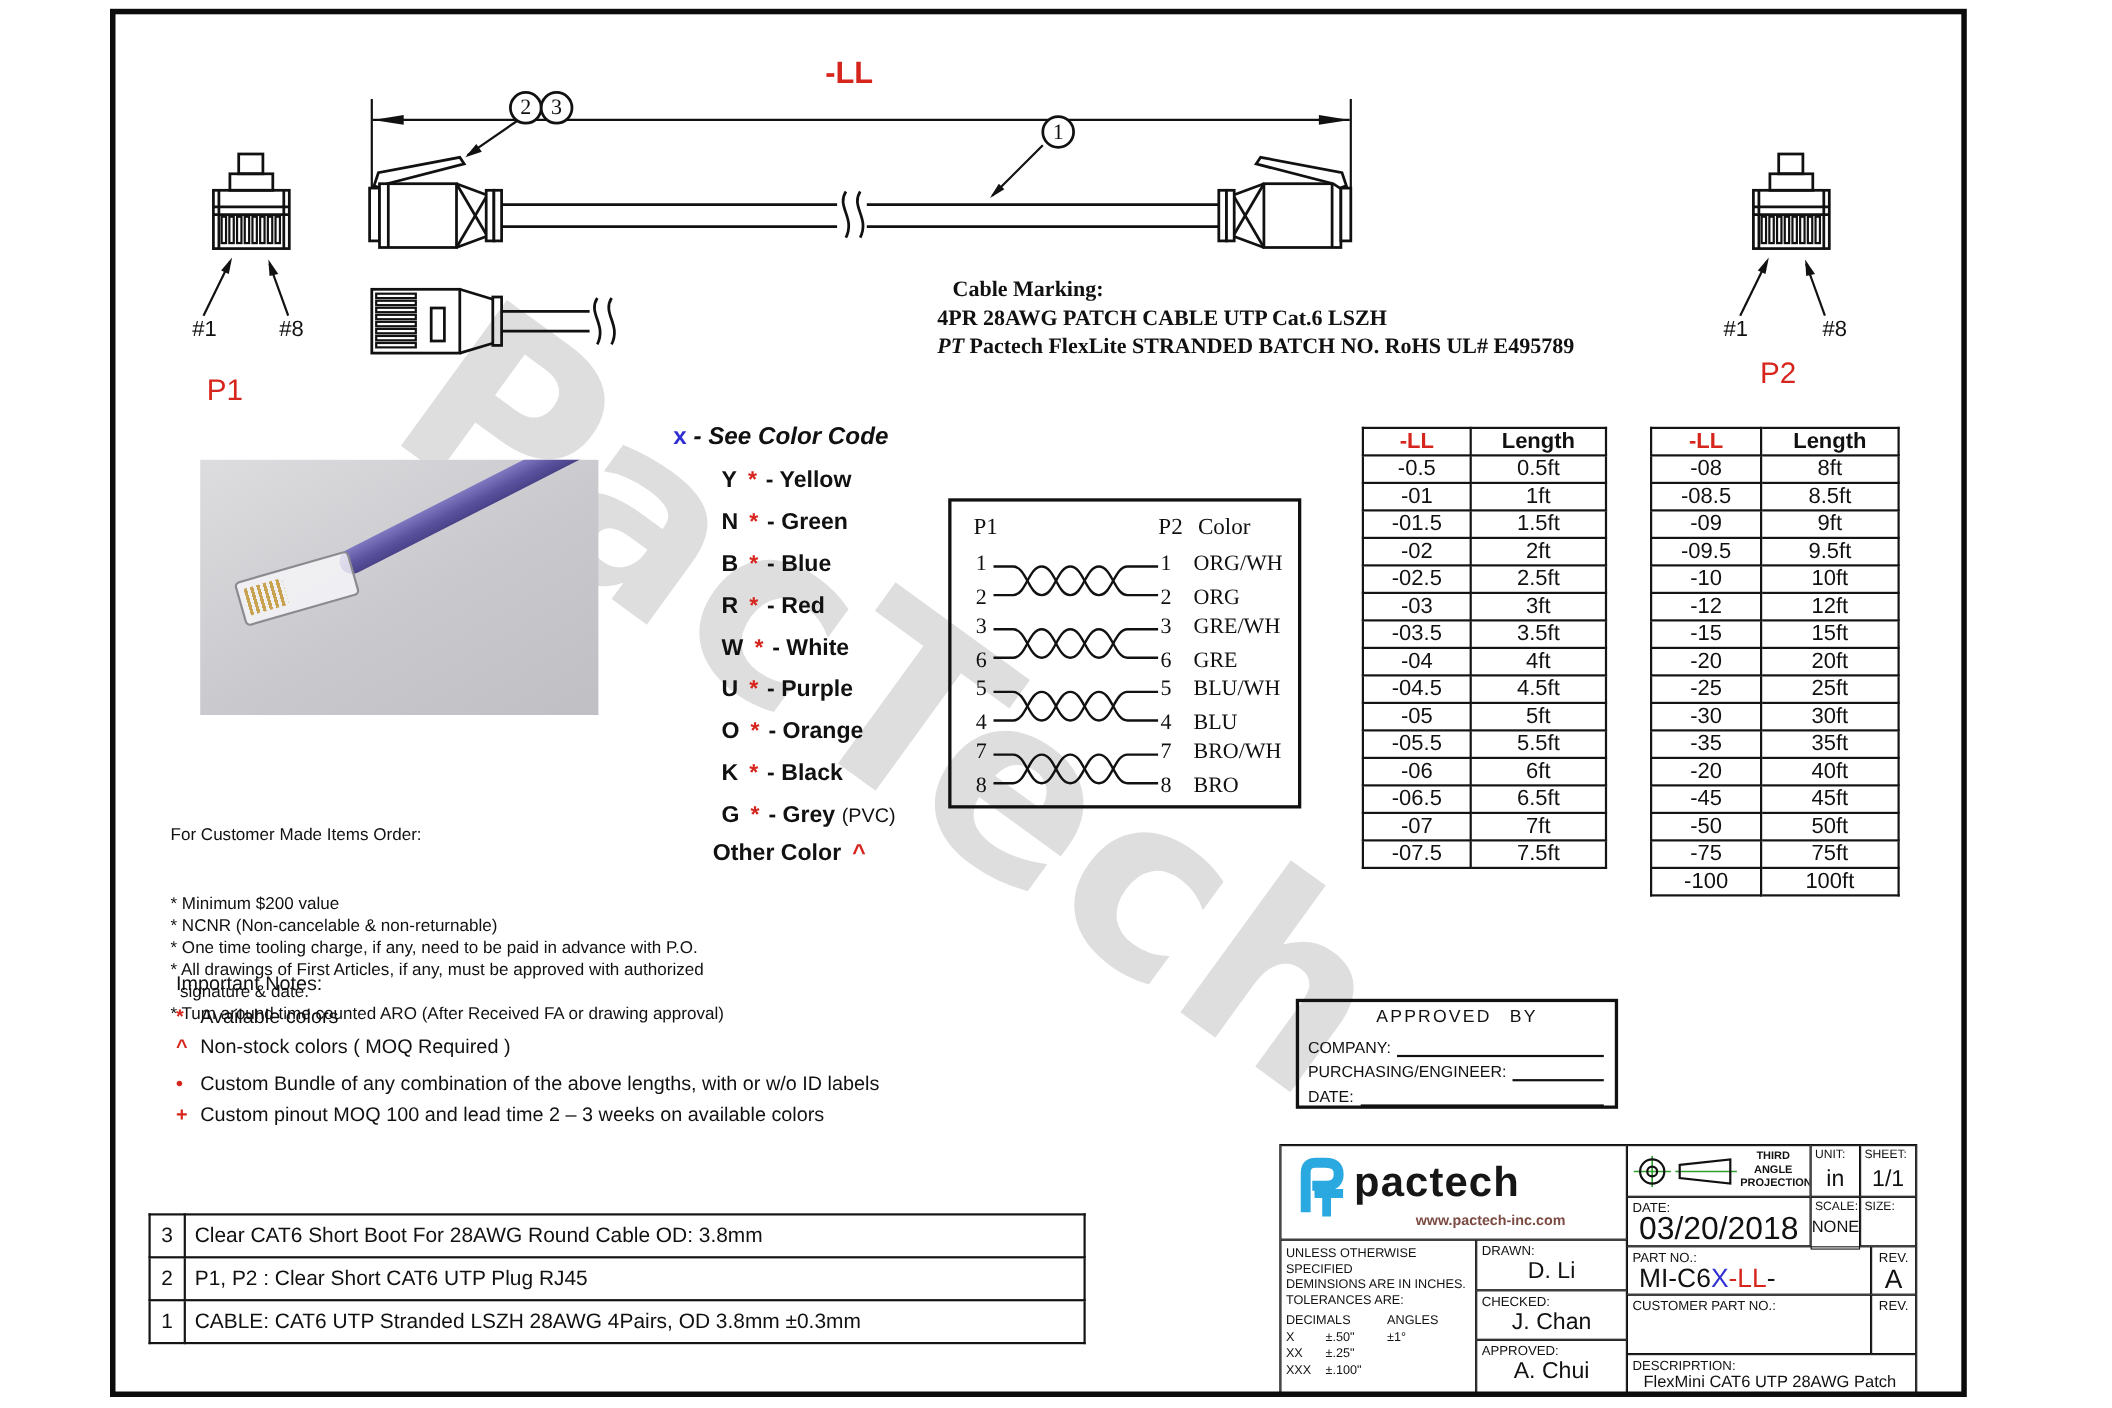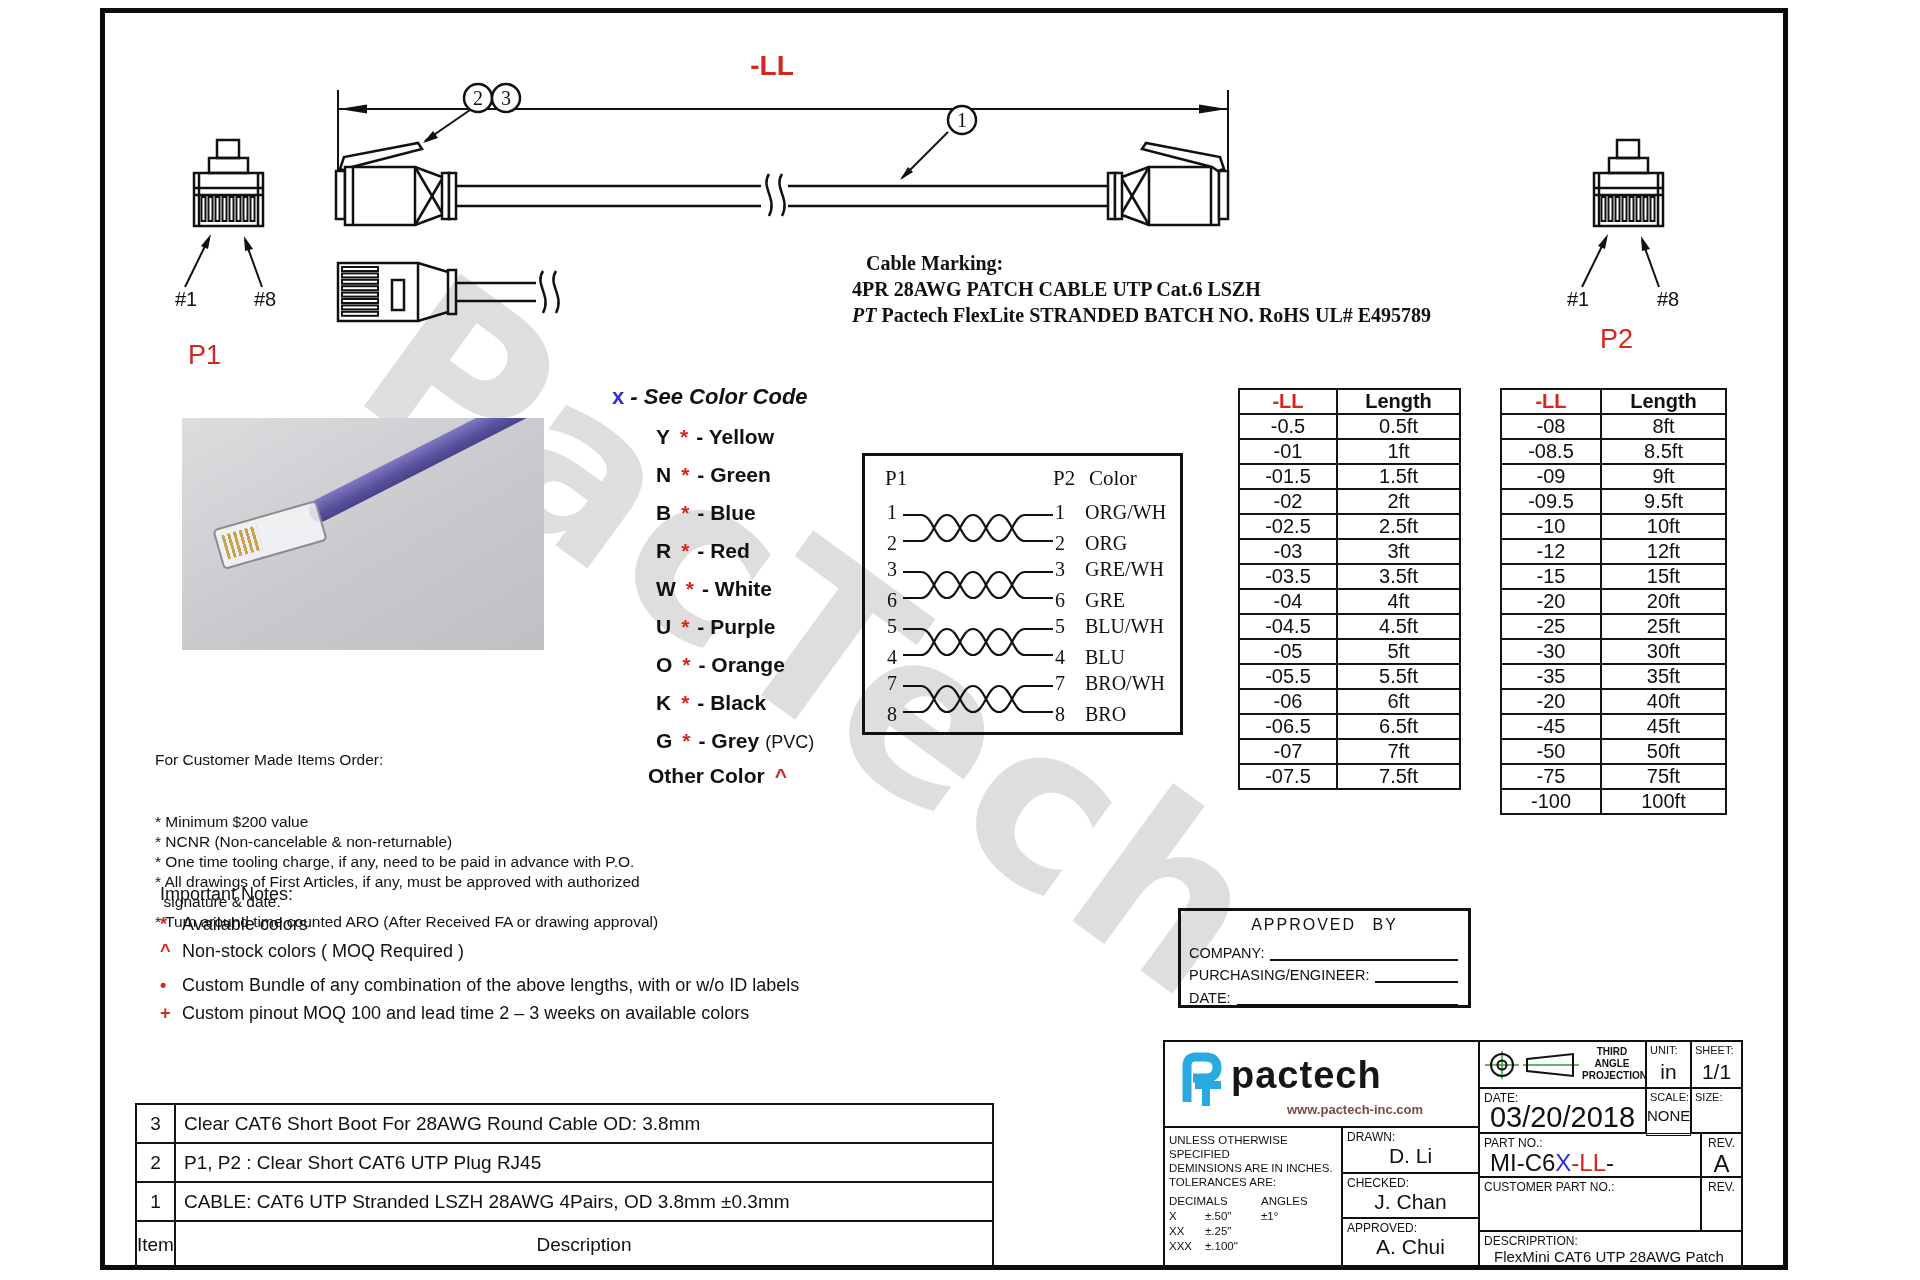--- a/index.html
+++ b/index.html
@@ -574,24 +574,20 @@
             <td class="desc">Clear CAT6 Short Boot For 28AWG Round Cable OD: 3.8mm</td>
           </tr>
           <tr class="data">
             <td class="num">2</td>
             <td class="desc">P1, P2 : Clear Short CAT6 UTP Plug RJ45</td>
           </tr>
           <tr class="data">
             <td class="num">1</td>
             <td class="desc">CABLE: CAT6 UTP Stranded LSZH 28AWG 4Pairs, OD 3.8mm ±0.3mm</td>
           </tr>
-          <tr class="foot">
-            <td class="num">Item</td>
-            <td class="desc">Description</td>
-          </tr>
         </tbody>
       </table>
     </div>
 
   <div class="abs tblock">
     <div class="cell" id="cLogo">
       <svg width="58" height="60" viewBox="0 0 58 60" style="position:absolute;left:8px;top:8px">
         <path d="M14,52 V16 Q14,7 23,7 H32 Q44,7 44,17.5 Q44,28 32,28 H20" fill="none" stroke="#2aa9e0" stroke-width="9"></path>
         <path d="M33,31 V56" fill="none" stroke="#2aa9e0" stroke-width="8"></path>
         <path d="M22,35 H48" fill="none" stroke="#2aa9e0" stroke-width="8"></path>

